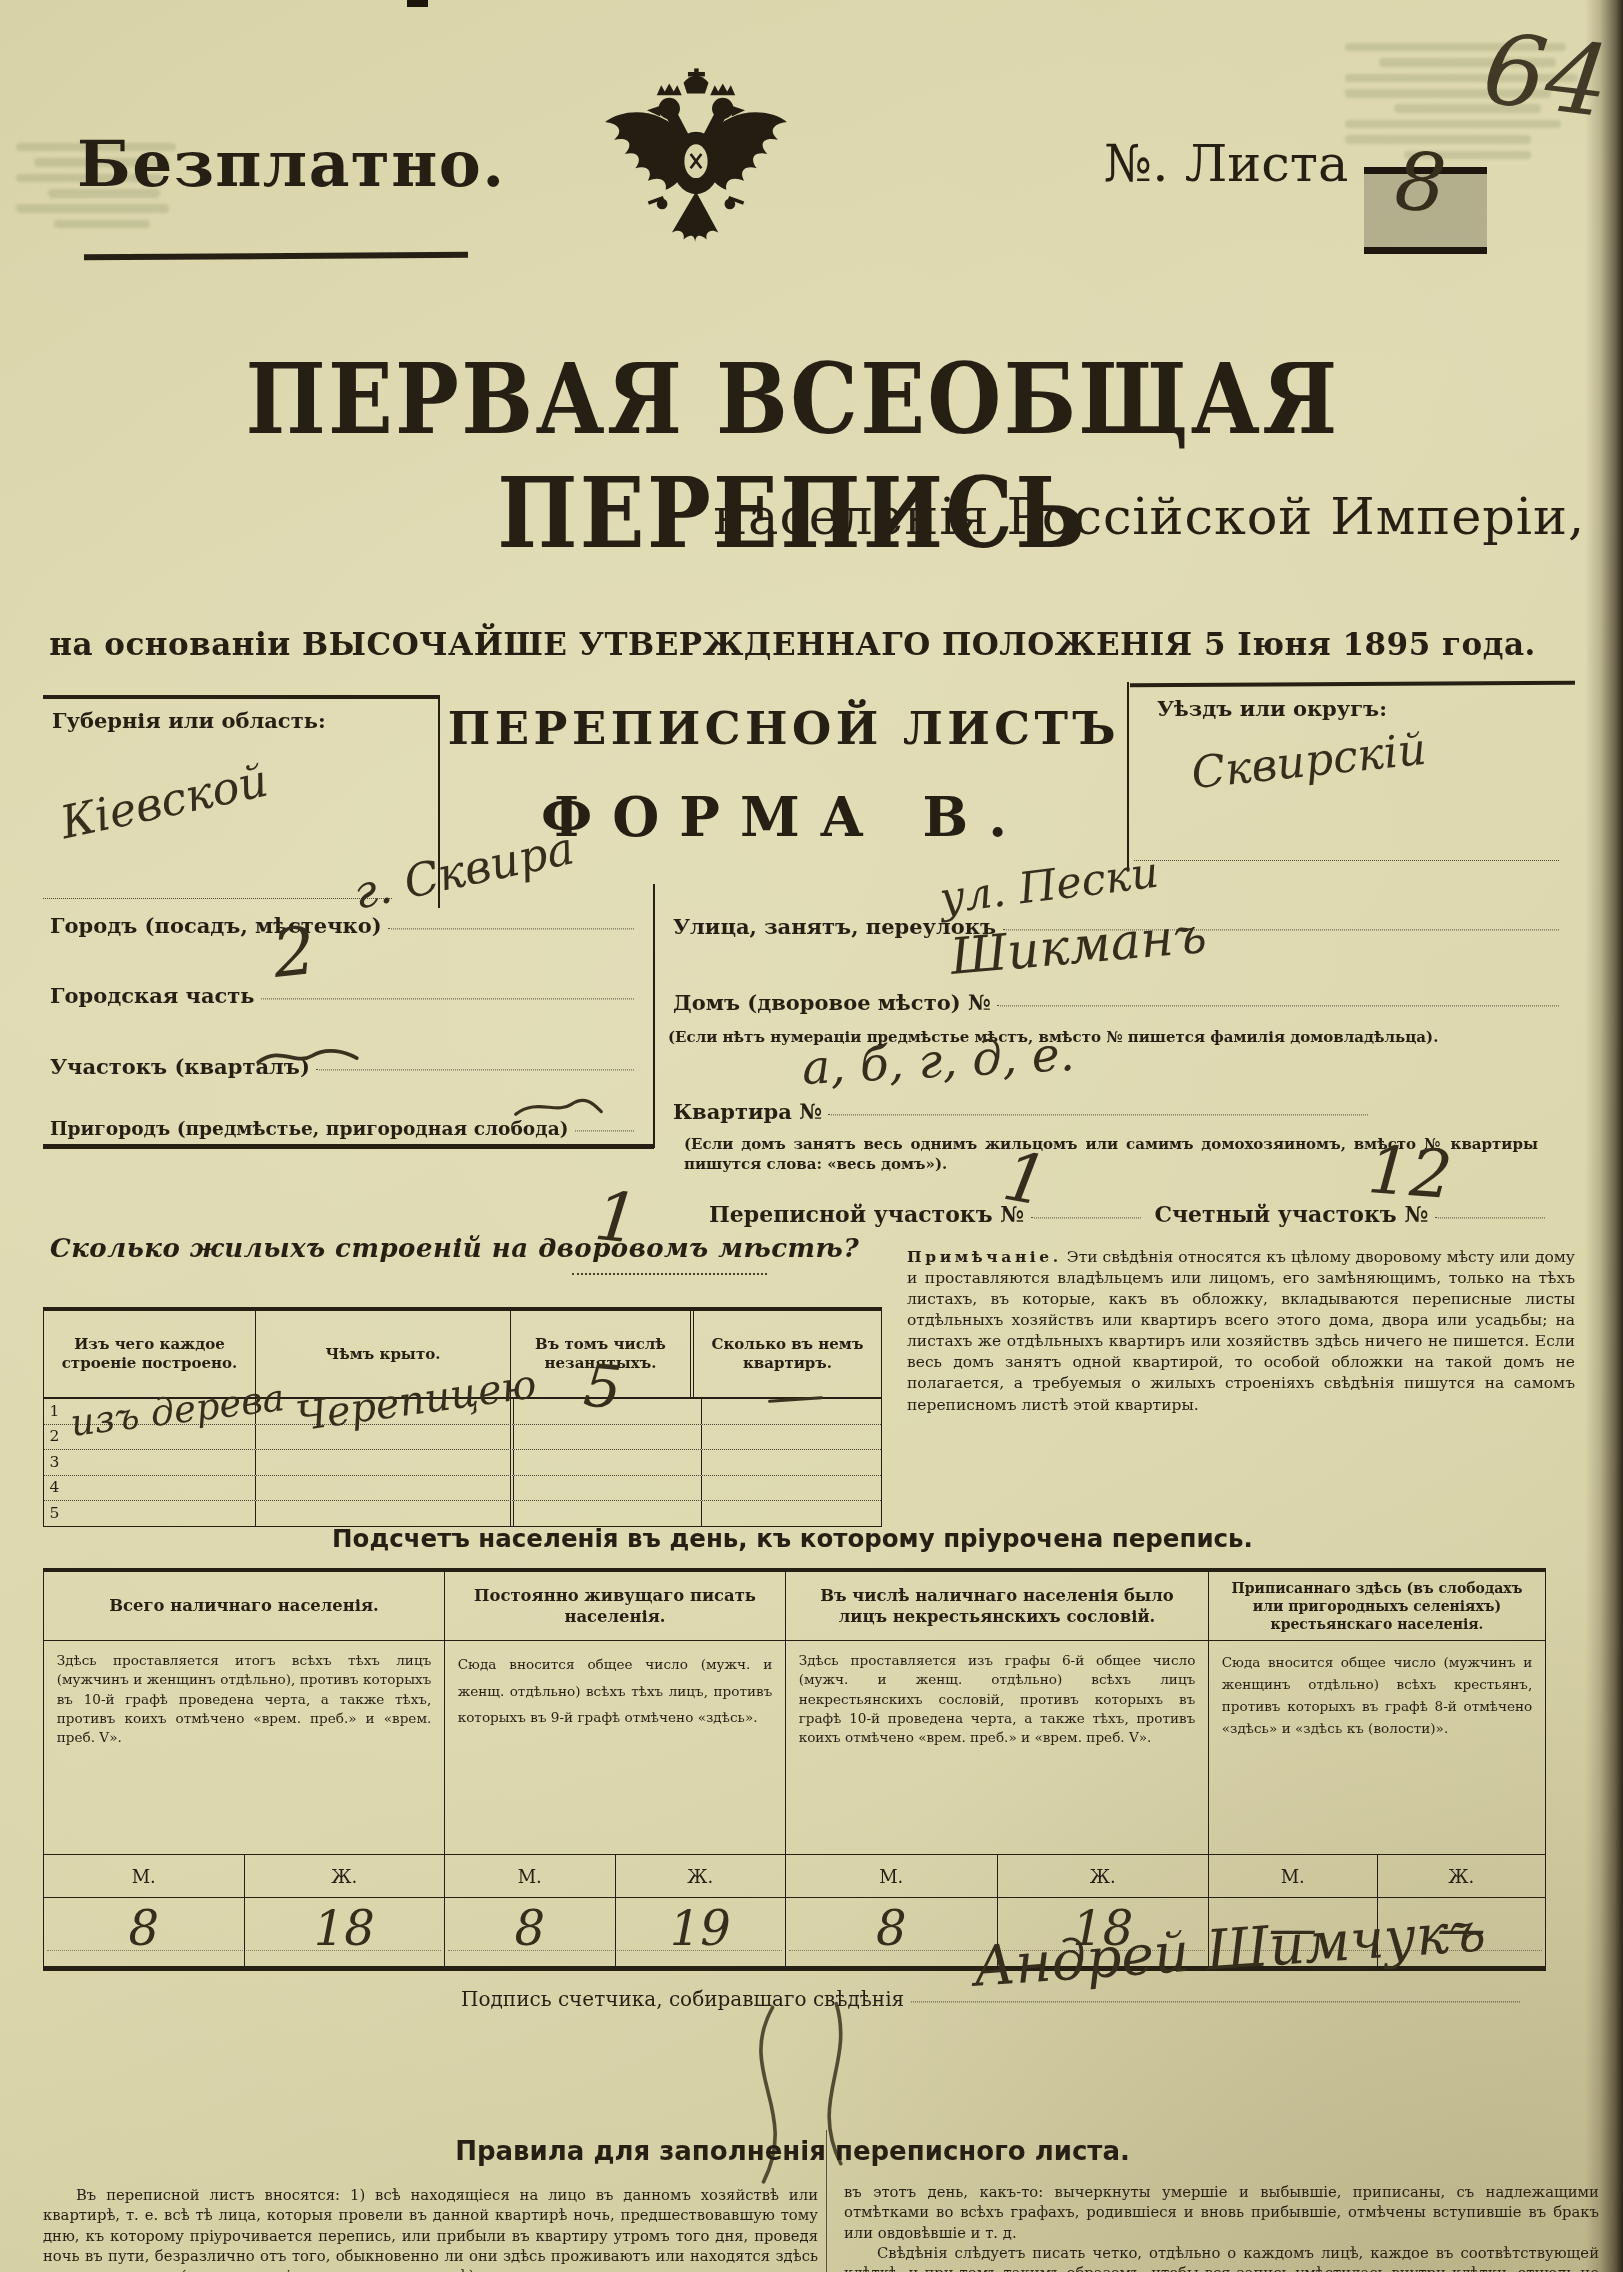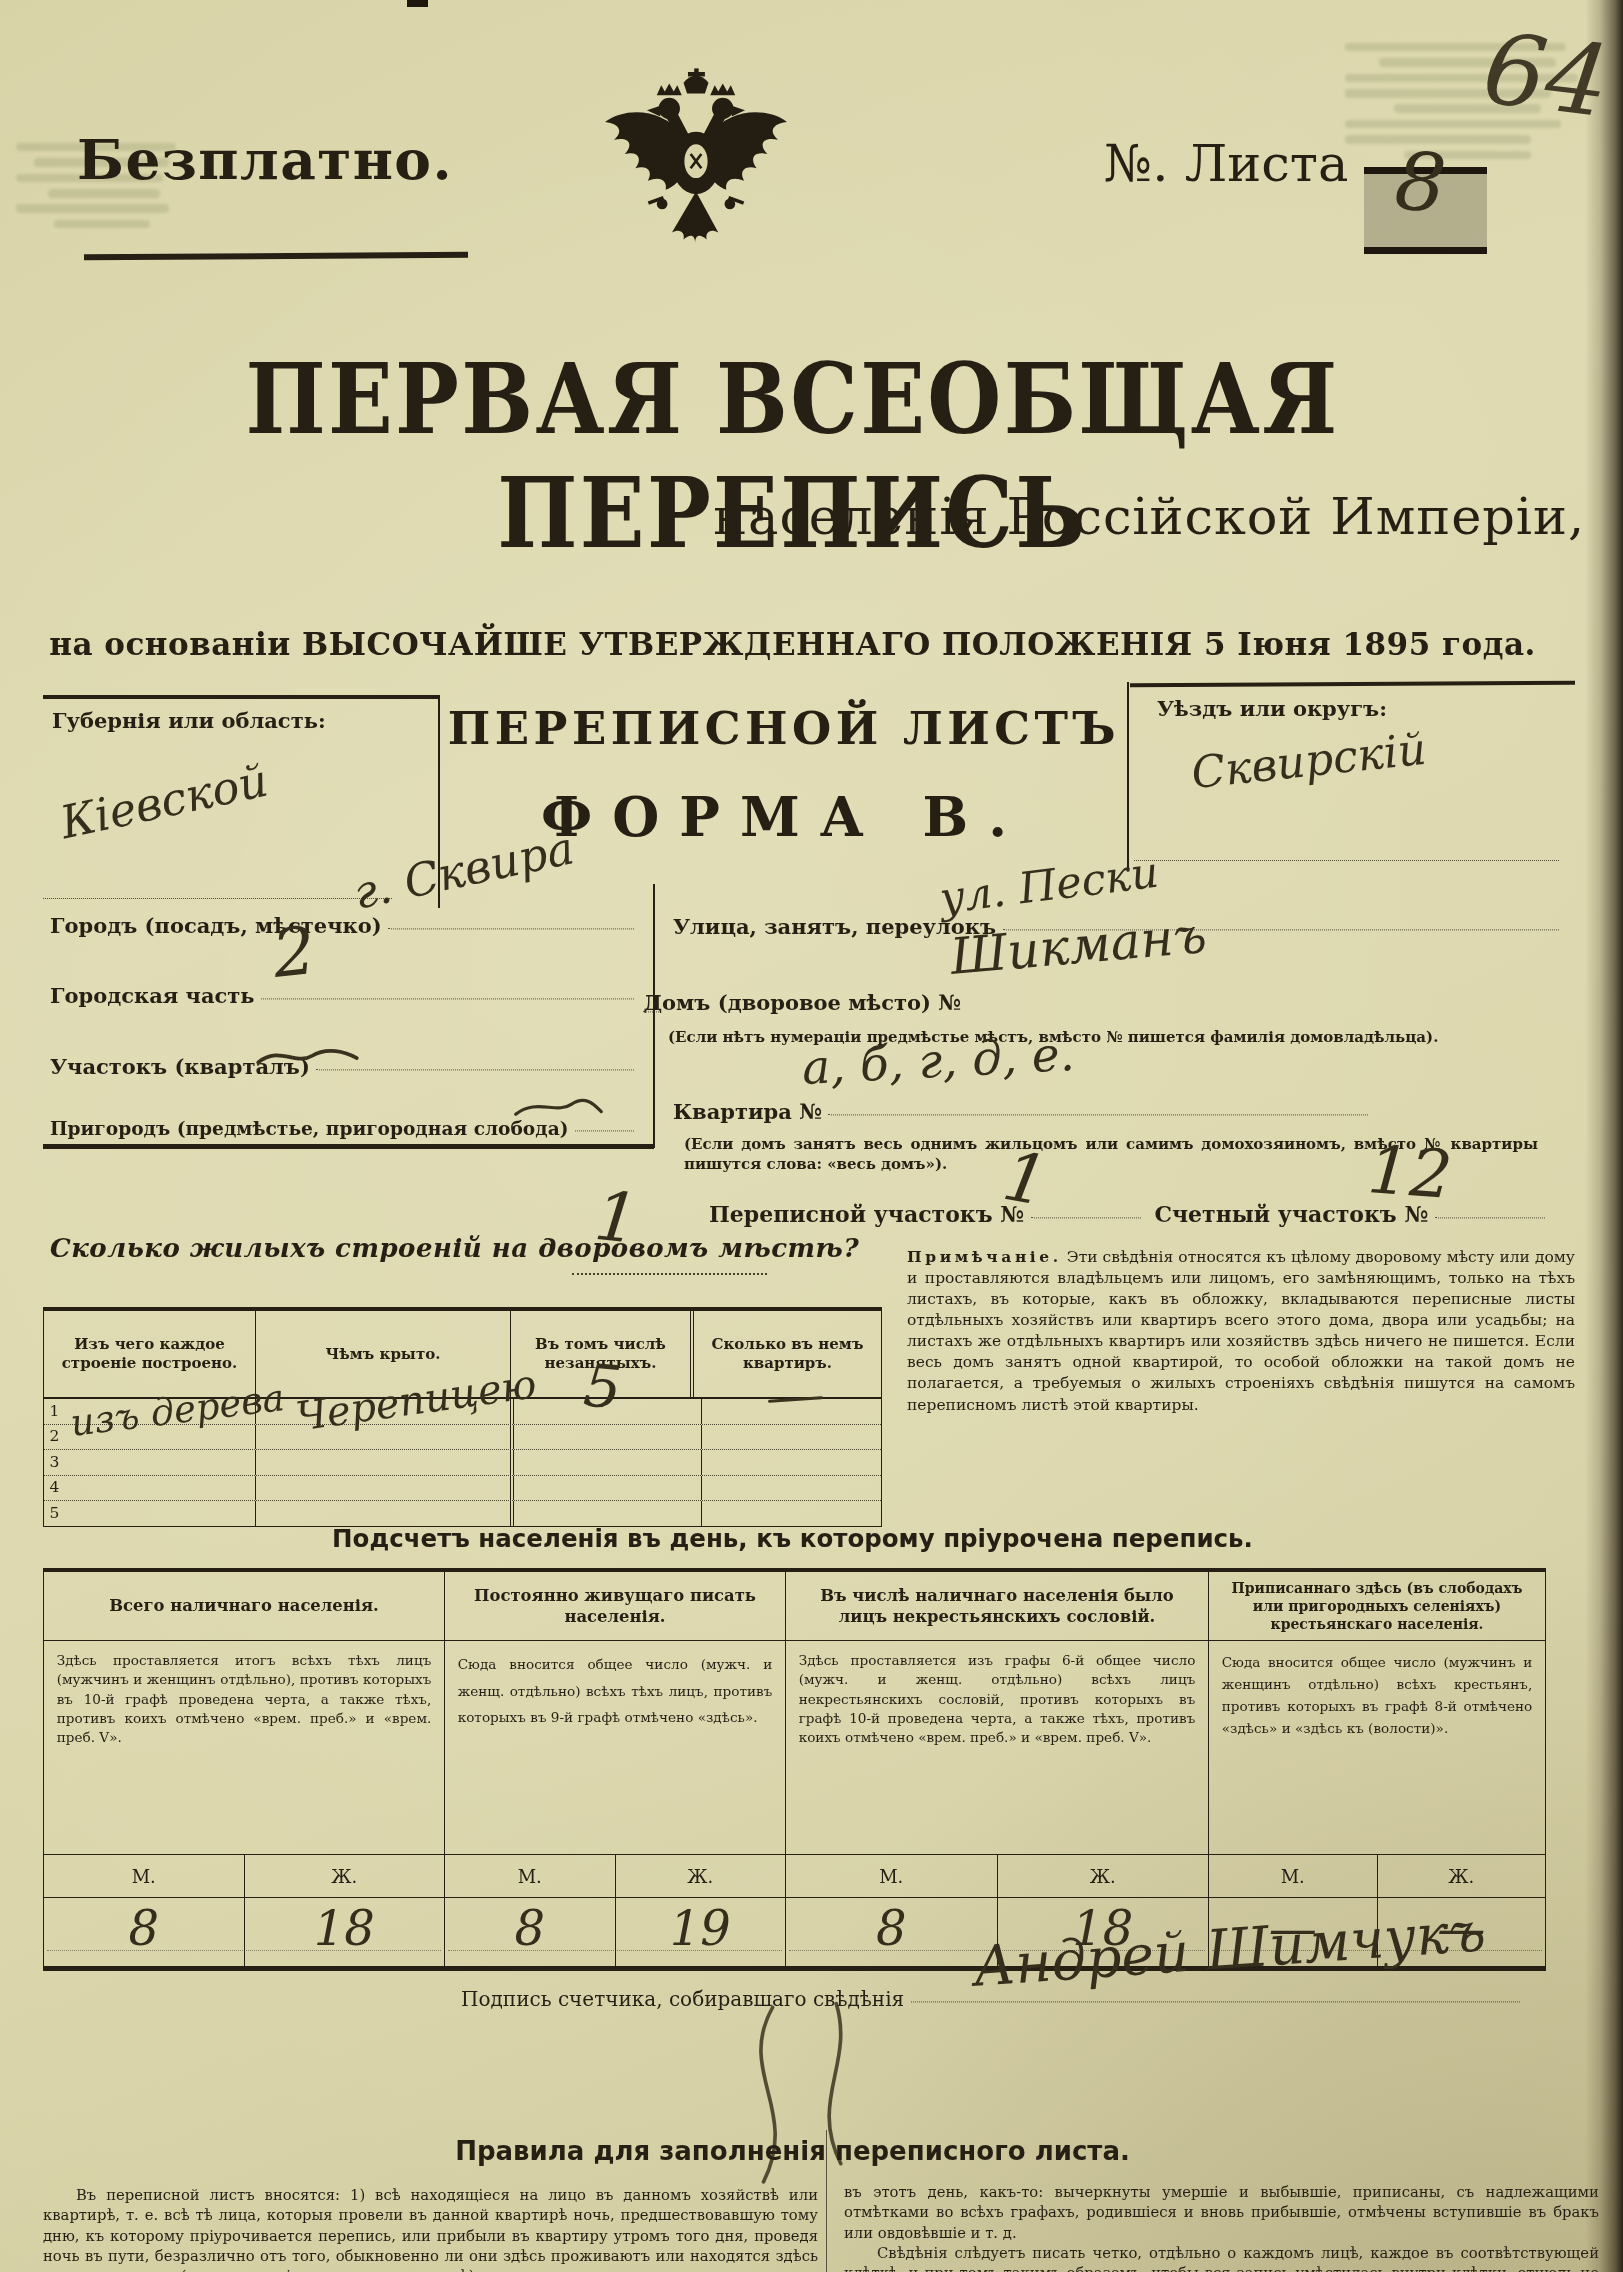--- a/index.html
+++ b/index.html
@@ -85,21 +85,21 @@
     <div class="gline" style="width:95%"></div>
     <div class="gline" style="width:84%"></div>
     <div class="gline" style="width:60%;margin-left:20%"></div>
     <div class="gline" style="width:88%"></div>
     <div class="gline" style="width:76%"></div>
     <div class="gline" style="width:52%;margin-left:24%"></div>
   </div>
 
   <div class="top-tab"></div>
 
-  <div class="abs serif b" style="left:77px;top:127px;font-size:55px;letter-spacing:1.4px;">Безплатно.</div>
+  <div class="abs serif b" style="left:77px;top:127px;font-size:63px;letter-spacing:1.4px;">Безплатно.</div>
   <div class="hl" style="left:84px;top:253px;width:384px;height:5.5px;transform:rotate(-.4deg);"></div>
 
   <svg class="abs" style="left:589px;top:64px;width:214px;height:205px;" viewBox="0 0 240 220">
     <g fill="#241d12">
       <rect x="118" y="0" width="5" height="14"></rect>
         <rect x="111" y="4" width="19" height="5"></rect>
       <path d="M106,16 q14,-16 28,0 l-4,12 h-20 z"></path>
       <path d="M76,30 l5,-11 4,7 5,-9 5,9 4,-7 5,11 z"></path>
       <path d="M136,30 l5,-11 4,7 5,-9 5,9 4,-7 5,11 z"></path>
       <circle cx="90" cy="45" r="12"></circle>
@@ -177,21 +177,21 @@
   <svg class="abs" style="left:513px;top:1094px;width:91px;height:27px;" viewBox="0 0 200 50">
     <path d="M6,40 C50,4 96,40 128,18 S180,20 194,34" stroke="#3a321f" stroke-width="7" fill="none" stroke-linecap="round"></path>
   </svg>
 
   <div class="lrow" style="left:673px;top:914px;width:886px;">
     <span>Улица, занятъ, переулокъ</span>
     <span class="leader"></span>
   </div>
   <div class="hand" style="left:939px;top:860px;font-size:43px;transform:rotate(-7deg);">ул. Пески</div>
 
-  <div class="lrow" style="left:637px;top:990px;width:886px;flex-direction:column;">
+  <div class="lrow" style="left:673px;top:990px;width:886px;">
     <span>Домъ (дворовое мѣсто) №</span>
     <span class="leader"></span>
   </div>
   <div class="hand" style="left:950px;top:917px;font-size:50px;transform:rotate(-5deg);">Шикманъ</div>
   <div class="note b" style="left:668px;top:1028px;width:891px;">(Если нѣтъ нумераціи предмѣстье мѣстъ, вмѣсто № пишется фамилія домовладѣльца).</div>
 
   <div class="lrow" style="left:673px;top:1099px;width:695px;">
     <span>Квартира №</span>
     <span class="leader"></span>
   </div>

